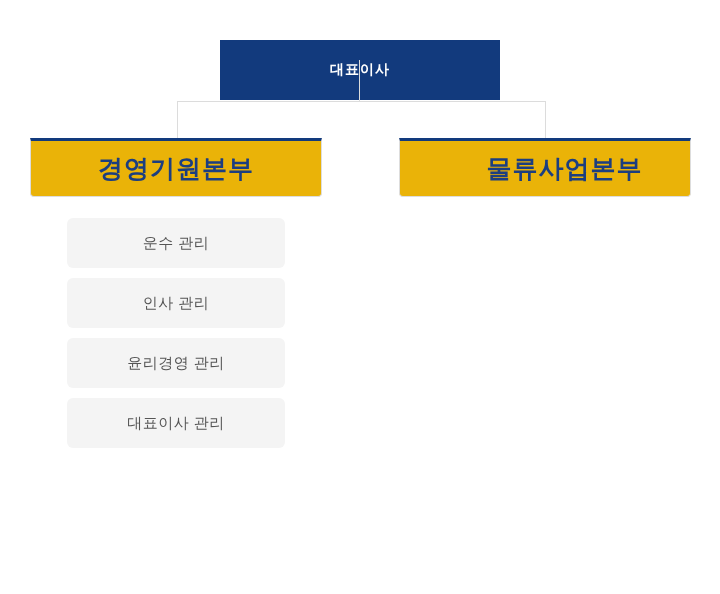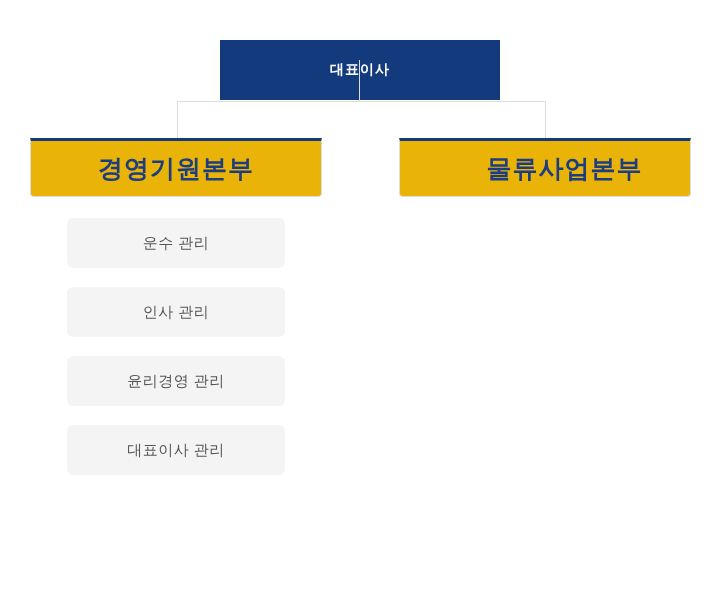--- a/index.html
+++ b/index.html
@@ -54,21 +54,21 @@
   }
   .division-left  { left: 30px; }
   .division-right { left: 399px; padding-left: 39px; }
   
   .item-col {
     position: absolute;
     top: 218px;
     width: 218px;
     display: flex;
     flex-direction: column;
-    gap: 19px;
+    gap: 10px;
   }
   .item-col-left  { left: 67px; }
   .item-col-right { left: 436px; }
   .item {
     height: 50px;
     background: #f4f4f4;
     border-radius: 6px;
     display: flex; align-items: center; justify-content: center;
     color: #555555;
     font-size: 15px;

